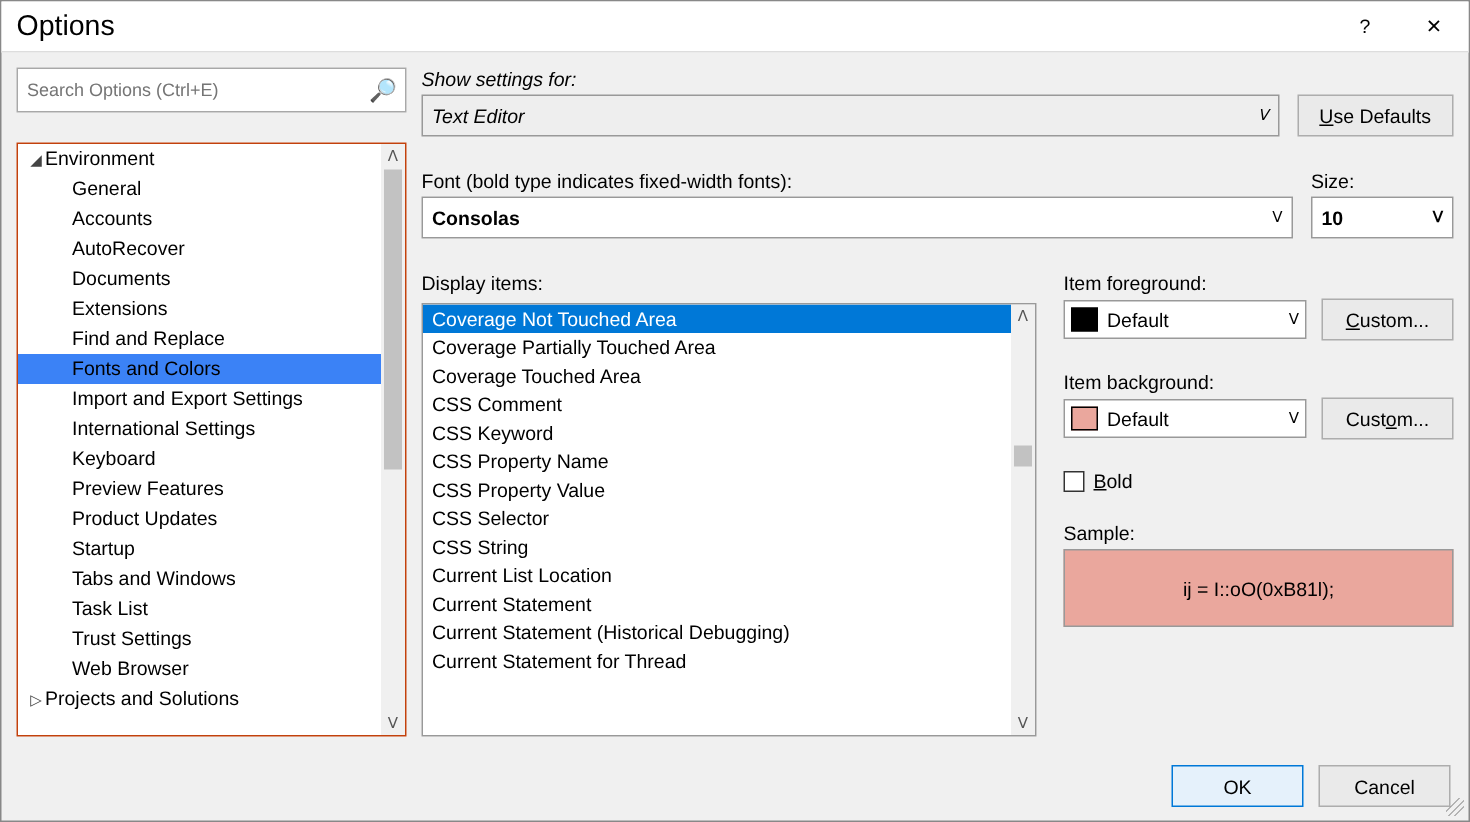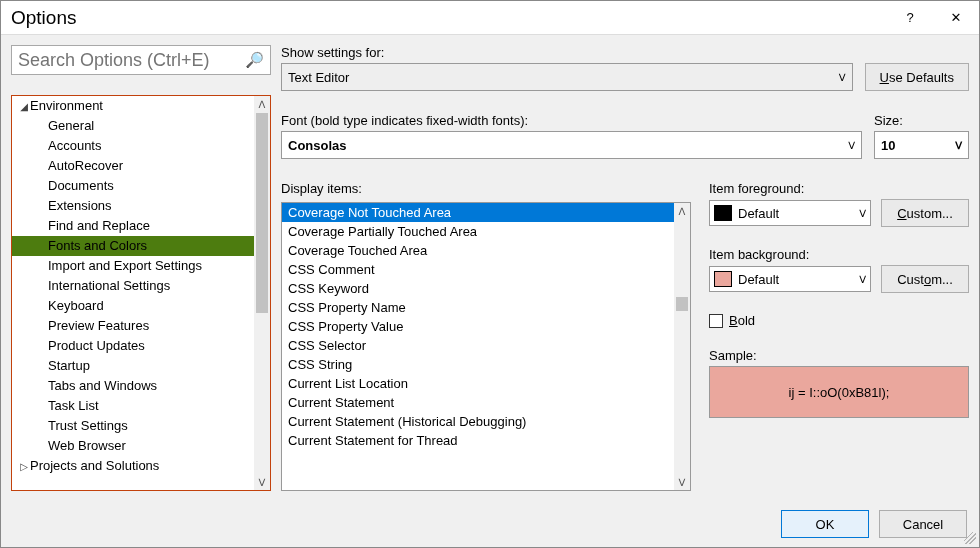--- a/index.html
+++ b/index.html
@@ -4,29 +4,29 @@
 <style>
   * { box-sizing: border-box; font-family: "Segoe UI", Tahoma, sans-serif; font-size: 13px; }
   html,body { margin:0; padding:0; }
   .window { width:980px; height:548px; background:#f0f0f0; border:1px solid #888; position:relative; display:flex; flex-direction:column; }
   .titlebar { height:34px; background:#fff; display:flex; align-items:center; padding-left:10px; border-bottom:1px solid #ddd; }
   .titlebar .title { flex:1; font-size:19px; }
   .titlebar .tb-btn { width:46px; height:34px; display:flex; align-items:center; justify-content:center; font-size:15px; }
   .body { flex:1; display:flex; padding:10px; gap:10px; overflow:hidden; }
   .left { width:260px; display:flex; flex-direction:column; }
   .search { position:relative; }
-  .search input { width:100%; height:30px; padding:4px 28px 4px 6px; border:1px solid #a8a8a8; background:#fff; color:#5f5f5f; font-size:18px;}
+  .search input { width:100%; height:30px; padding:4px 28px 4px 6px; border:1px solid #a8a8a8; background:#fff; color:#5f5f5f; font-size:12px;}
   .search .mag { position:absolute; right:6px; top:6px; font-size:15px; transform:scaleX(-1);}
   .tree { flex:1; border:1px solid #c2410c; background:#fff; margin-top:20px; overflow:hidden; position:relative; }
   .tree-inner { position:absolute; inset:0 16px 0 0; overflow:hidden; }
   .tree-scroll { position:absolute; right:0; top:0; bottom:0; width:16px; background:#f0f0f0; }
   .tree-scroll .arrow { height:16px; display:flex; align-items:center; justify-content:center; color:#555; font-size:10px;}
   .tree-scroll .thumb { position:absolute; left:2px; right:2px; top:17px; height:200px; background:#c2c2c2; }
   .tree-row { height:20px; line-height:20px; white-space:nowrap; overflow:hidden; text-overflow:ellipsis; padding-left:6px; }
-  .tree-row.sel { background:#4d7c0f; }
+  .tree-row.sel { background:#3b82f6; }
   .tree-row .tw { display:inline-block; width:12px; text-align:center; color:#444; font-size:10px;}
   .tree-row .pad { display:inline-block; }
 
   .right { flex:1; display:flex; flex-direction:column; position:relative; }
   .row { display:flex; align-items:center; gap:12px; }
   .lbl { font-size:13px; color:#000; margin-bottom:3px; }
   .drop { background:#eee; border:1px solid #999; height:28px; display:flex; align-items:center; padding:0 6px; position:relative; }
   .drop .caret { margin-left:auto; font-size:10px; }
   .font-drop { background:#fff; border:1px solid #999; height:28px; display:flex; align-items:center; padding:0 6px; font-weight:bold; }
   .font-drop .caret { margin-left:auto; font-size:10px; font-weight:normal;}
@@ -101,21 +101,21 @@
         <div class="tree-scroll">
           <div class="arrow">ᐱ</div>
           <div class="thumb"></div>
           <div class="arrow" style="position:absolute;bottom:0;left:0;right:0;">ᐯ</div>
         </div>
       </div>
     </div>
 
     <div class="right">
       <div class="row" style="align-items:flex-end;">
-        <div style="flex:1;">
+        <div style="flex:1;font-style:italic;">
           <div class="lbl">Show settings for:</div>
           <div class="drop">
             <span>Text Editor</span>
             <span class="caret">ᐯ</span>
           </div>
         </div>
         <div class="btn">
           <span></span>
             <span class="under">U</span>
             <span>se Defaults</span>

